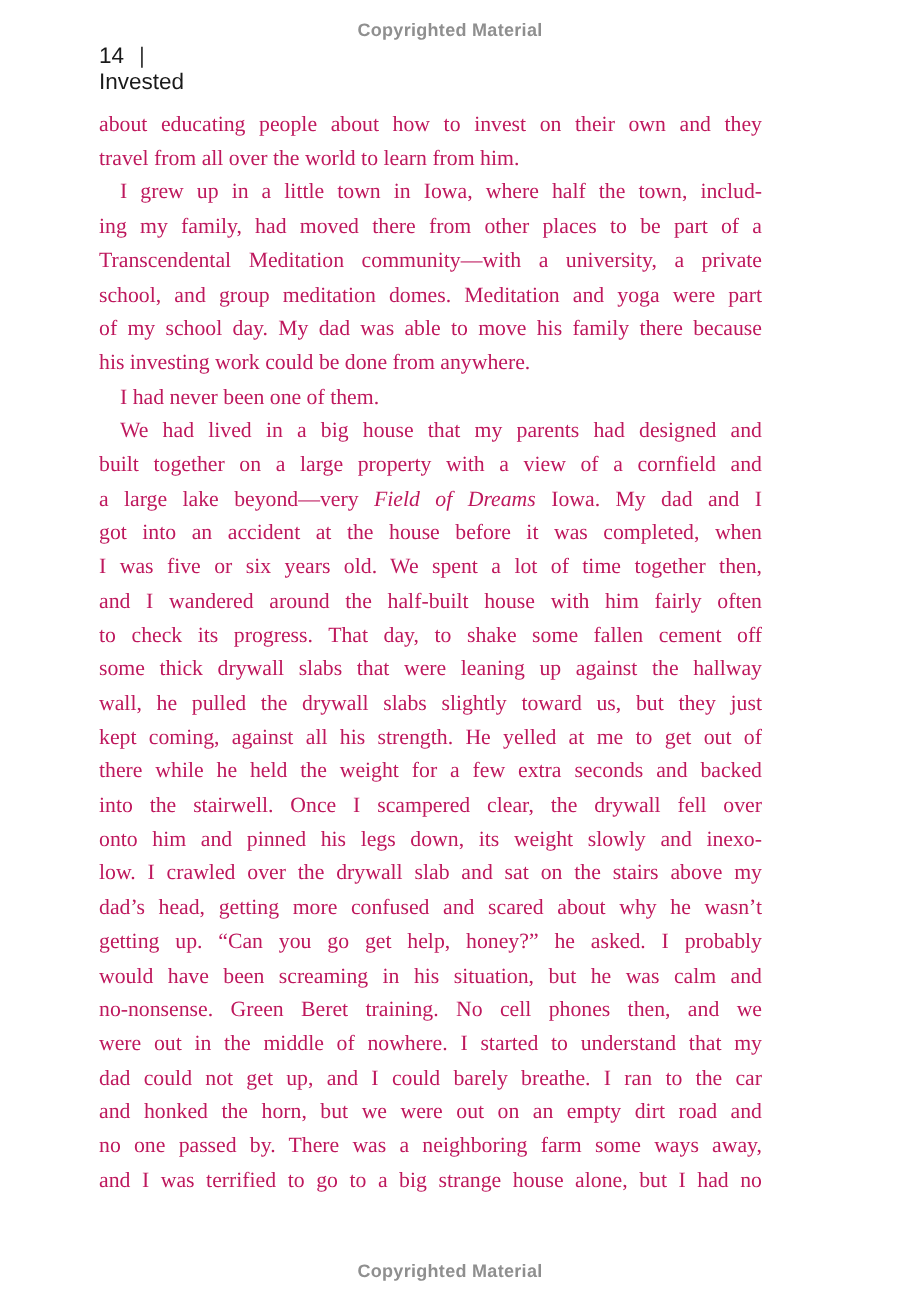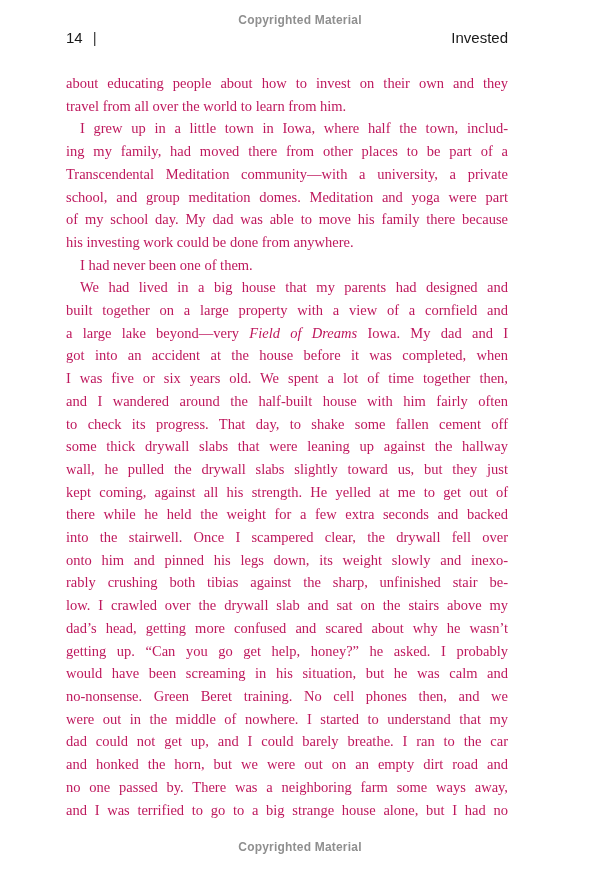--- a/index.html
+++ b/index.html
@@ -24,20 +24,21 @@
   .watermark.bottom { top: 840px; }
   .running-header {
     position: absolute;
     top: 29px; left: 66px; width: 442px;
     display: flex;
     justify-content: space-between;
     align-items: baseline;
     font-family: "Liberation Sans", sans-serif;
     font-size: 15px;
     color: #1a1a1a;
+    flex-direction: column;
   }
   .header-left { display: flex; gap: 10px; align-items: baseline; }
   .header-sep { color: #3a3a3a; font-weight: 300; }
   .running-title { text-align: right; }
   .page-body {
     position: absolute;
     top: 72px; left: 66px; width: 442px;
     font-size: 14.5px;
     line-height: 22.7px;
     color: #be185d;
@@ -90,21 +91,20 @@
         <div class="line">got into an accident at the house before it was completed, when</div>
         <div class="line">I was five or six years old. We spent a lot of time together then,</div>
         <div class="line">and I wandered around the half-built house with him fairly often</div>
         <div class="line">to check its progress. That day, to shake some fallen cement off</div>
         <div class="line">some thick drywall slabs that were leaning up against the hallway</div>
         <div class="line">wall, he pulled the drywall slabs slightly toward us, but they just</div>
         <div class="line">kept coming, against all his strength. He yelled at me to get out of</div>
         <div class="line">there while he held the weight for a few extra seconds and backed</div>
         <div class="line">into the stairwell. Once I scampered clear, the drywall fell over</div>
         <div class="line">onto him and pinned his legs down, its weight slowly and inexo-</div>
-        <div class="line">rably crushing both tibias against the sharp, unfinished stair be-</div>
         <div class="line">low. I crawled over the drywall slab and sat on the stairs above my</div>
         <div class="line">dad’s head, getting more confused and scared about why he wasn’t</div>
         <div class="line">getting up. “Can you go get help, honey?” he asked. I probably</div>
         <div class="line">would have been screaming in his situation, but he was calm and</div>
         <div class="line">no-nonsense. Green Beret training. No cell phones then, and we</div>
         <div class="line">were out in the middle of nowhere. I started to understand that my</div>
         <div class="line">dad could not get up, and I could barely breathe. I ran to the car</div>
         <div class="line">and honked the horn, but we were out on an empty dirt road and</div>
         <div class="line">no one passed by. There was a neighboring farm some ways away,</div>
         <div class="line">and I was terrified to go to a big strange house alone, but I had no</div>

